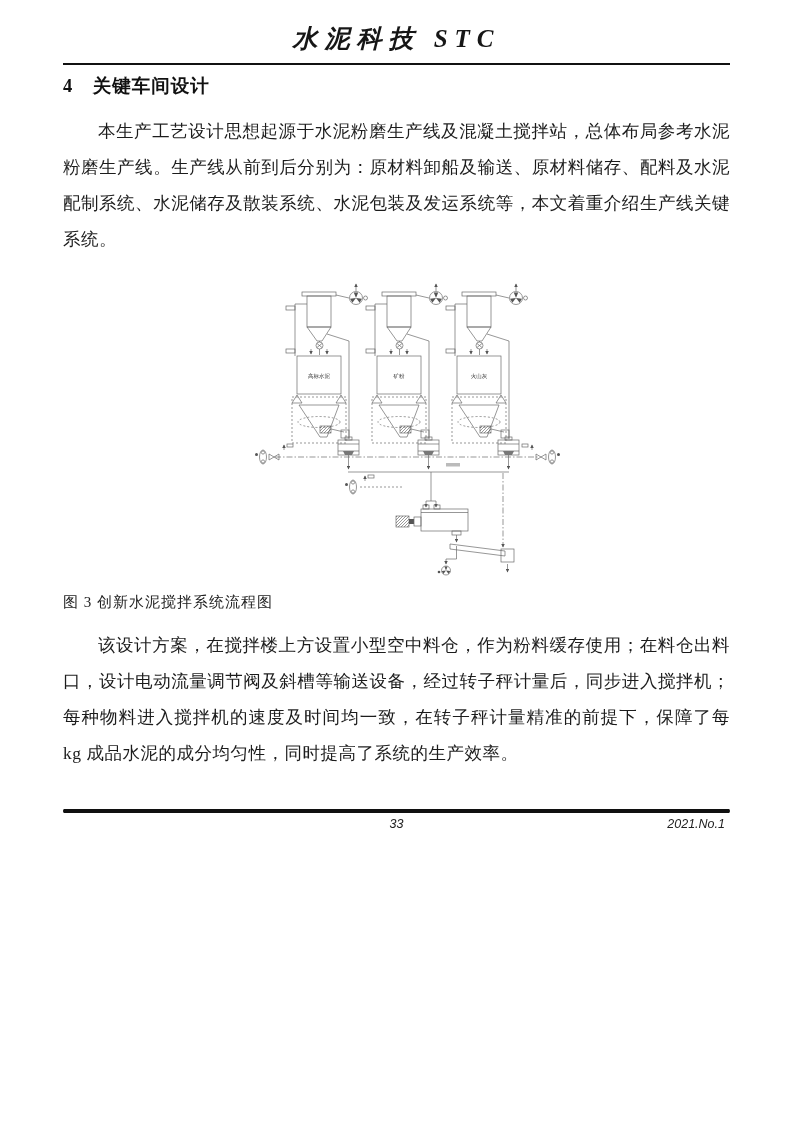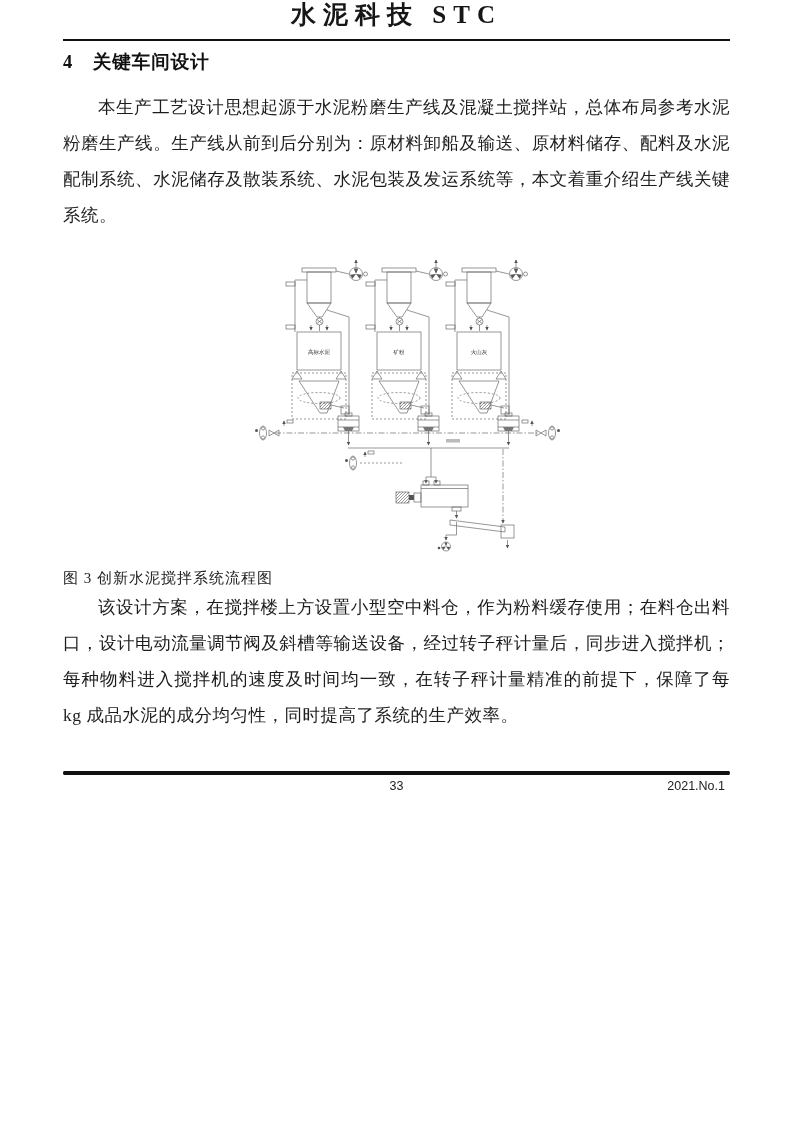--- a/index.html
+++ b/index.html
@@ -4,46 +4,46 @@
 <style>
   html,body{margin:0;padding:0;background:#e8e8e8;}
   .page{
     width:793px;height:1122px;background:#ffffff;margin:0 auto;
     position:relative;overflow:hidden;
     font-family:"Liberation Serif","DejaVu Serif",serif;color:#1c1c1c;
   }
   .content{padding:0 63px;}
   .journal-title{
     text-align:center;font-size:25px;line-height:30px;
-    letter-spacing:7px;font-weight:bold;color:#161616;
+    letter-spacing:7px;font-style:italic;font-weight:bold;color:#161616;margin-top:24px;
   }
   .top-rule{margin-top:9px;border:none;border-top:2.5px solid #111;height:0;}
   .section-heading{
     margin-top:5px;font-family:Liberation Serif, serif;
     font-weight:bold;font-size:18.5px;line-height:26px;letter-spacing:1px;color:#111;
   }
   .para{
     margin:0;font-size:17.5px;line-height:36px;text-align:justify;
     text-indent:2em;letter-spacing:0.5px;
   }
   .para.first{margin-top:14px;}
   .diagram-wrap{margin-top:22px;}
   .diagram{display:block;margin-left:190px;}
   .fig-caption{
     margin-top:2px;font-size:15px;line-height:22px;
     letter-spacing:1px;color:#222;
   }
-  .para.after-fig{}
+  .para.after-fig{margin-top:14px;}
   .footer-rule{
     margin-top:38px;height:4px;background:#101010;border-radius:2px/3px;
   }
   .footer-row{
     position:relative;margin-top:4px;height:18px;
     font-family:"Liberation Sans","DejaVu Sans",sans-serif;
-    font-size:12.5px;color:#222;
+    font-size:12.5px;color:#222;font-style:italic;
   }
   .page-number{position:absolute;left:0;right:0;text-align:center;}
   .issue-number{position:absolute;right:5px;}
   
   svg .ln{stroke:#6a6a6a;stroke-width:0.7;fill:none;}
   svg .dash{stroke-dasharray:2,2;}
   svg .dashdot{stroke-dasharray:6,2,1.5,2;}
   svg .fill-dark{fill:#555;stroke:none;}
   svg text.silo-label{font-size:5.5px;fill:#333;font-family:"Liberation Serif",serif;}
 </style>

